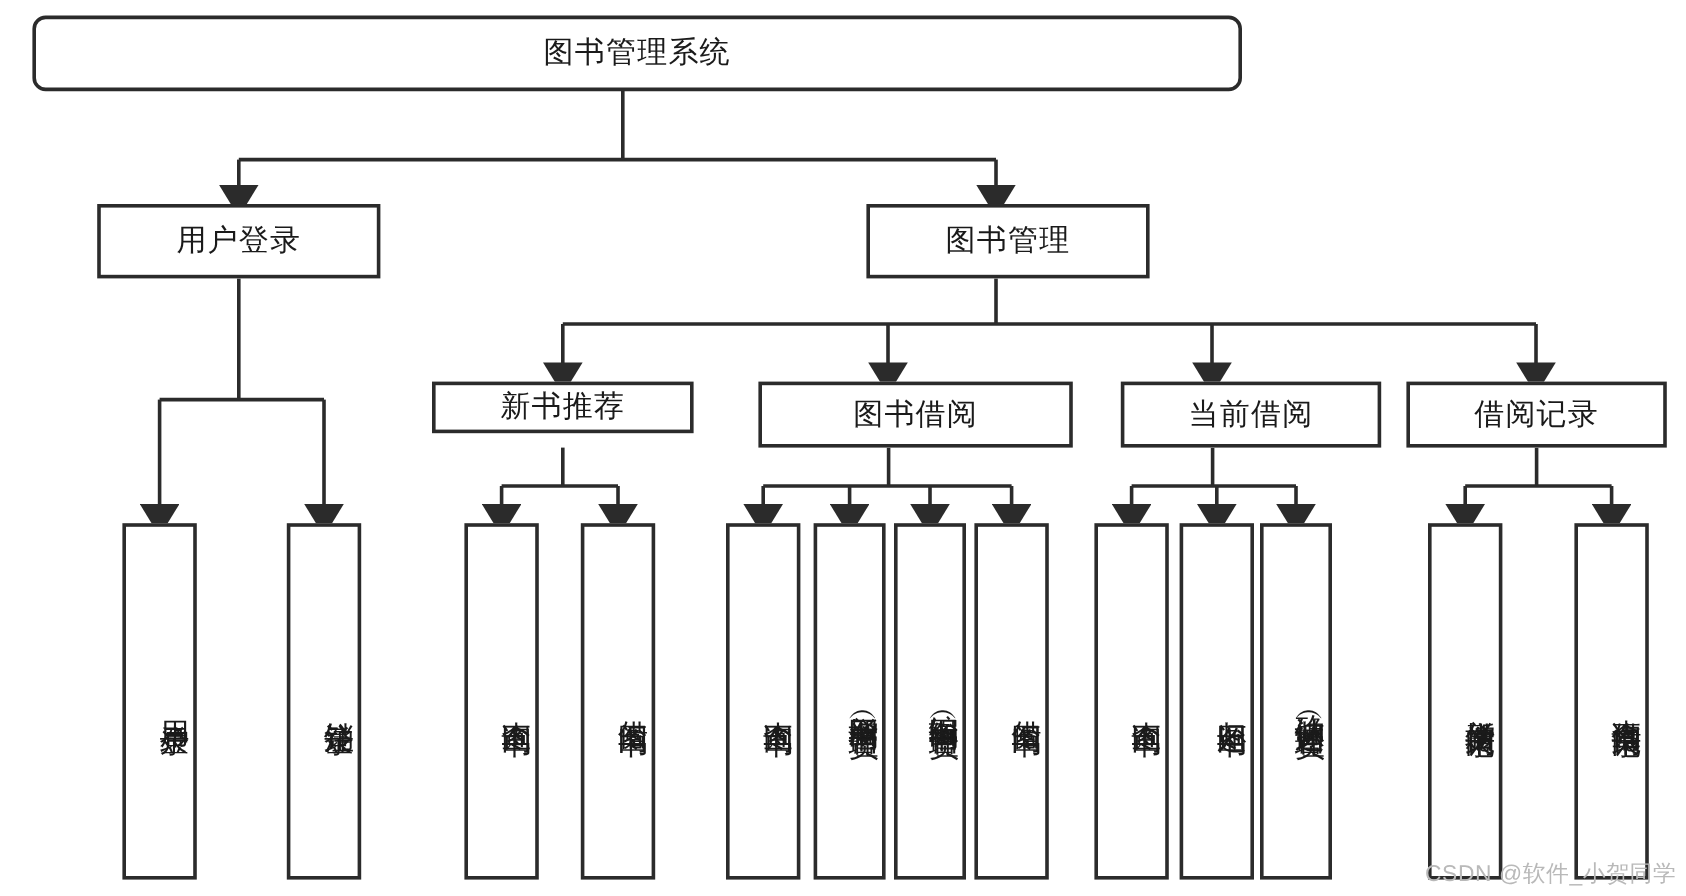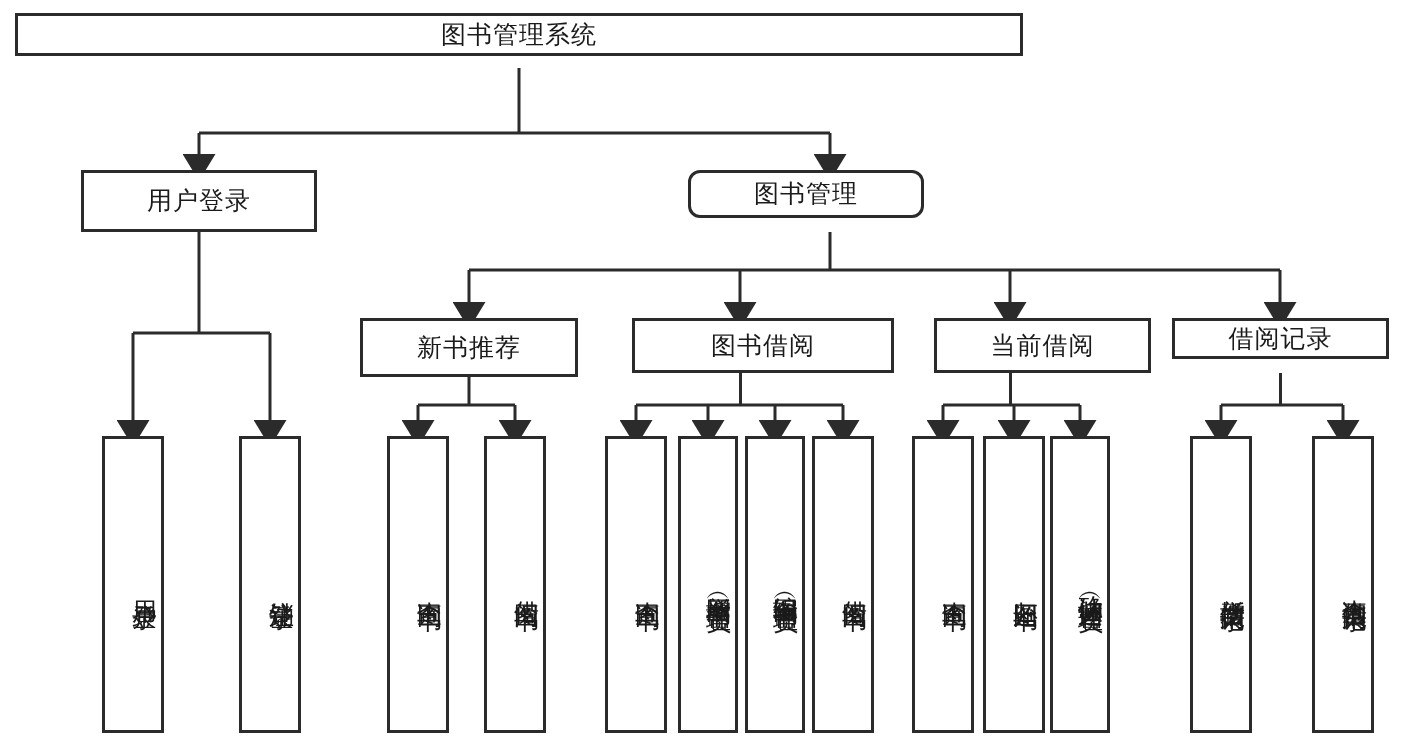--- a/index.html
+++ b/index.html
@@ -109,27 +109,27 @@
         <line x1="1014" y1="405" x2="1014" y2="423" marker-end="url(#arrow)"></line>
         <line x1="1080" y1="405" x2="1080" y2="423" marker-end="url(#arrow)"></line>
         <line x1="1280.5" y1="373" x2="1280.5" y2="405"></line>
         <line x1="1221" y1="405" x2="1343" y2="405"></line>
         <line x1="1221" y1="405" x2="1221" y2="423" marker-end="url(#arrow)"></line>
         <line x1="1343" y1="405" x2="1343" y2="423" marker-end="url(#arrow)"></line>
       </g>
   </svg>
 
   <div id="nodes">
-      <div class="node horiz" style="left: 15px; top: 13px; width: 1008px; height: 43px;">图书管理系统</div>
+      <div class="node horiz" style="left: 27px; top: 13px; width: 1008px; height: 63px; border-radius: 11px;">图书管理系统</div>
       <div class="node horiz" style="left: 81px; top: 170px; width: 236px; height: 62px;">用户登录</div>
-      <div class="node horiz" style="left: 688px; top: 170px; width: 236px; height: 48px; border-radius: 12px;">图书管理</div>
-      <div class="node horiz" style="left: 360px; top: 318px; width: 218px; height: 59px;">新书推荐</div>
+      <div class="node horiz" style="left: 722px; top: 170px; width: 236px; height: 62px;">图书管理</div>
+      <div class="node horiz" style="left: 360px; top: 318px; width: 218px; height: 43px;">新书推荐</div>
       <div class="node horiz" style="left: 632px; top: 318px; width: 262px; height: 55px;">图书借阅</div>
       <div class="node horiz" style="left: 902px; top: 318px; width: 217px; height: 55px; margin-left: 32px;">当前借阅</div>
-      <div class="node horiz" style="left: 1172px; top: 318px; width: 217px; height: 41px;">借阅记录</div>
+      <div class="node horiz" style="left: 1172px; top: 318px; width: 217px; height: 55px;">借阅记录</div>
       <div class="node vert" style="left: 102px; top: 436px; width: 62px; height: 297px;">
         <span class="vtext">用户登录</span>
       </div>
       <div class="node vert" style="left: 239px; top: 436px; width: 62px; height: 297px;">
         <span class="vtext">注销登录</span>
       </div>
       <div class="node vert" style="left: 387px; top: 436px; width: 62px; height: 297px;">
         <span class="vtext">查询图书</span>
       </div>
       <div class="node vert" style="left: 484px; top: 436px; width: 62px; height: 297px;">
@@ -157,13 +157,14 @@
         <span class="vtext">确认归还（管理员）</span>
       </div>
       <div class="node vert" style="left: 1190px; top: 436px; width: 62px; height: 297px;">
         <span class="vtext">新增借阅记录</span>
       </div>
       <div class="node vert" style="left: 1312px; top: 436px; width: 62px; height: 297px;">
         <span class="vtext">查询借阅记录</span>
       </div>
     </div>
 
+  <div id="watermark">CSDN @软件_小贺同学</div>
 </div>
 
 </body></html>

